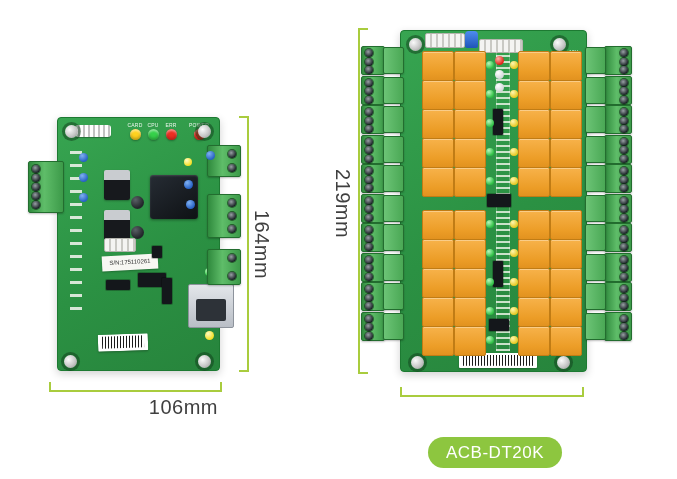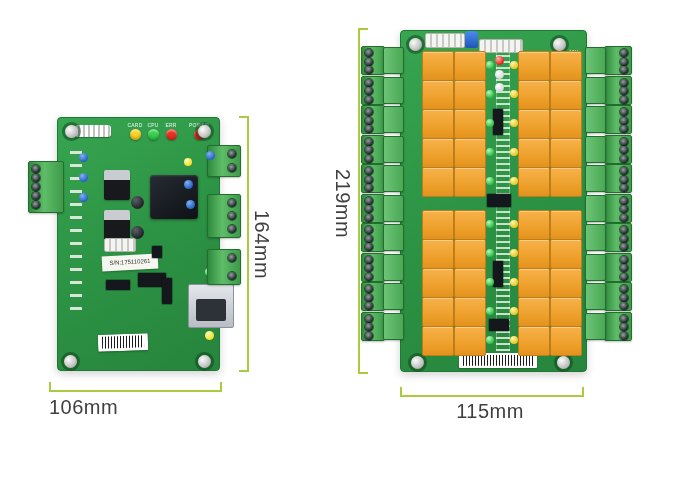--- a/index.html
+++ b/index.html
@@ -89,21 +89,21 @@
   #dimV2{left:358px;top:28px;width:8px;height:342px;
      border-left:2px solid var(--dimension-line,#a9cc3e);
      border-top:2px solid var(--dimension-line,#a9cc3e);
      border-bottom:2px solid var(--dimension-line,#a9cc3e);}
   #dimH2{left:400px;top:387px;width:180px;height:8px;
      border-bottom:2px solid var(--dimension-line,#a9cc3e);
      border-left:2px solid var(--dimension-line,#a9cc3e);
      border-right:2px solid var(--dimension-line,#a9cc3e);}
 
   .dim-label{position:absolute;color:var(--dimension-text,#3f3f3f);font-size:20px;letter-spacing:.5px;white-space:nowrap;}
-  .dim-label.h1{left:49px;top:396px;width:169px;text-align:left;}
+  .dim-label.h1{left:49px;top:396px;width:169px;text-align:right;}
   .dim-label.h2{left:400px;top:400px;width:180px;text-align:center;}
   .dim-label.v1{left:273px;top:210px;transform-origin:0 0;transform:rotate(90deg);}
   .dim-label.v2{left:354px;top:169px;transform-origin:0 0;transform:rotate(90deg);}
 
   
   .badge{position:absolute;height:31px;border-radius:16px;display:flex;align-items:center;justify-content:center;
          background:var(--badge-background,#8dc63f);color:var(--badge-text,#fff);
          font-size:17px;letter-spacing:.5px;}
   #badgeL{left:80px;top:434px;width:110px;}
   #badgeR{left:428px;top:437px;width:134px;}
@@ -376,15 +376,15 @@
         <div class="tscrew" style="right: 3px; top: 10.5px;"></div>
         <div class="tscrew" style="right: 3px; top: 19px;"></div>
       </div>
       <div class="tblock inner" style="left: -18px; top: 281.5px; width: 19px; height: 25px;"></div>
       <div class="tblock inner" style="left: 184px; top: 281.5px; width: 19px; height: 25px;"></div>
     </div>
 
   <div class="dimline" id="dimV2"></div>
   <div class="dim-label v2">219mm</div>
   <div class="dimline" id="dimH2"></div>
-  <div class="dim-label h2">115mm</div>
+  <div class="badge" id="badgeR">ACB-DT20K</div>
 
 </div>
 
 </body></html>

